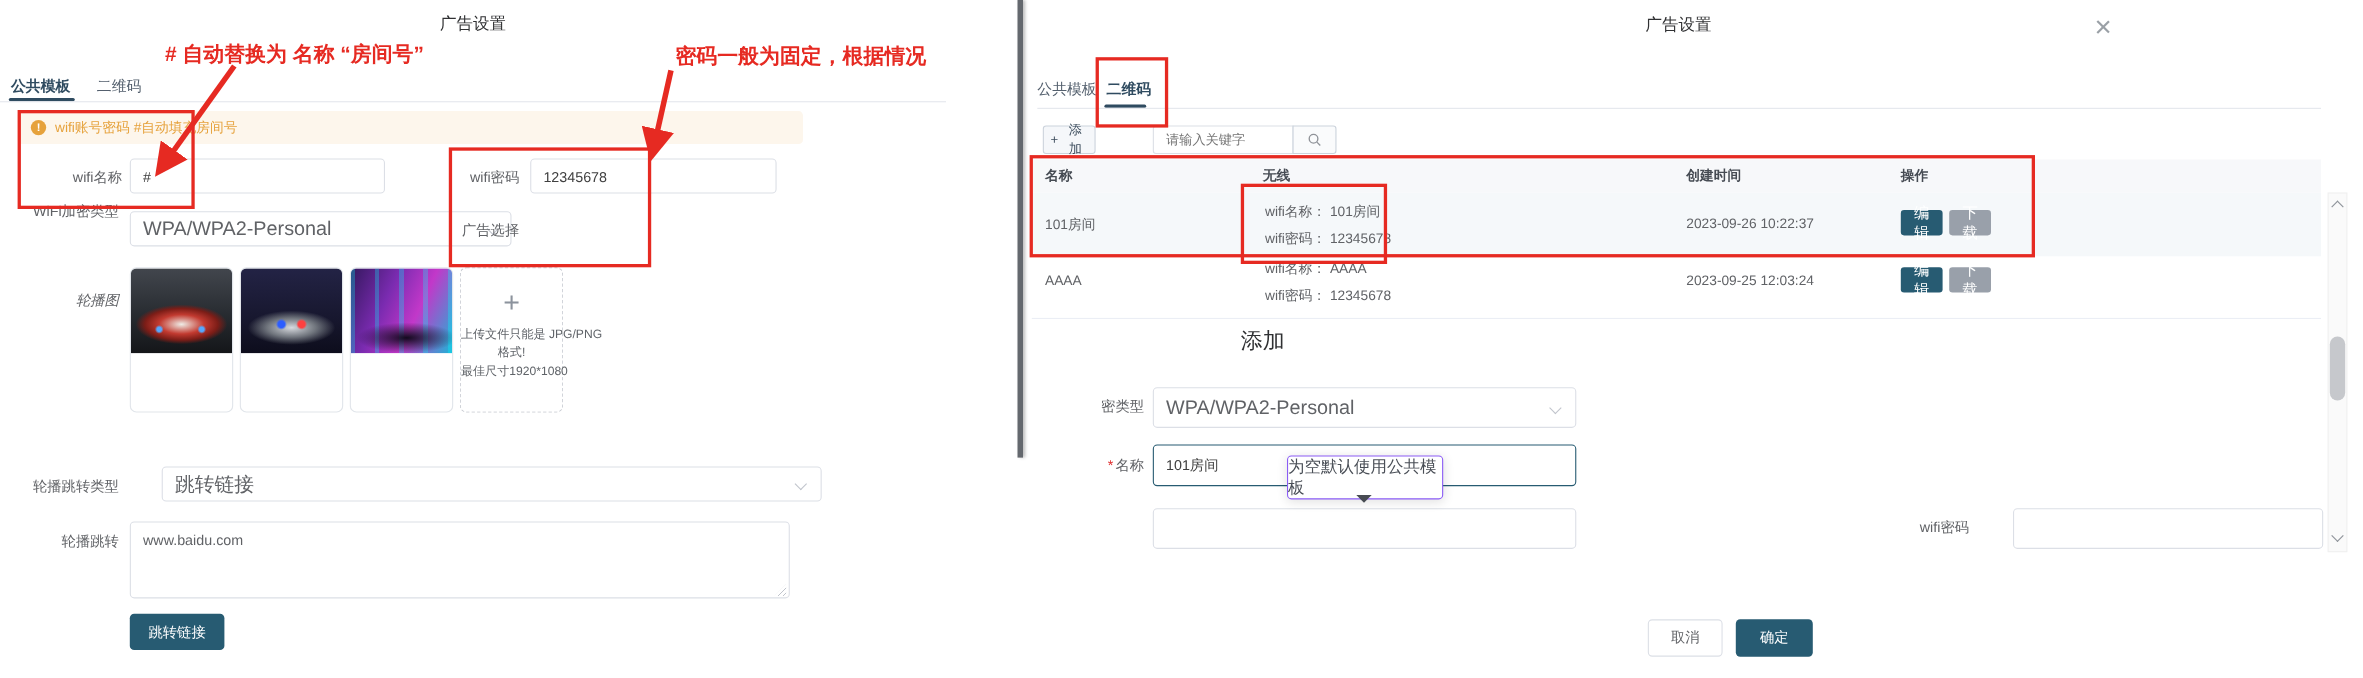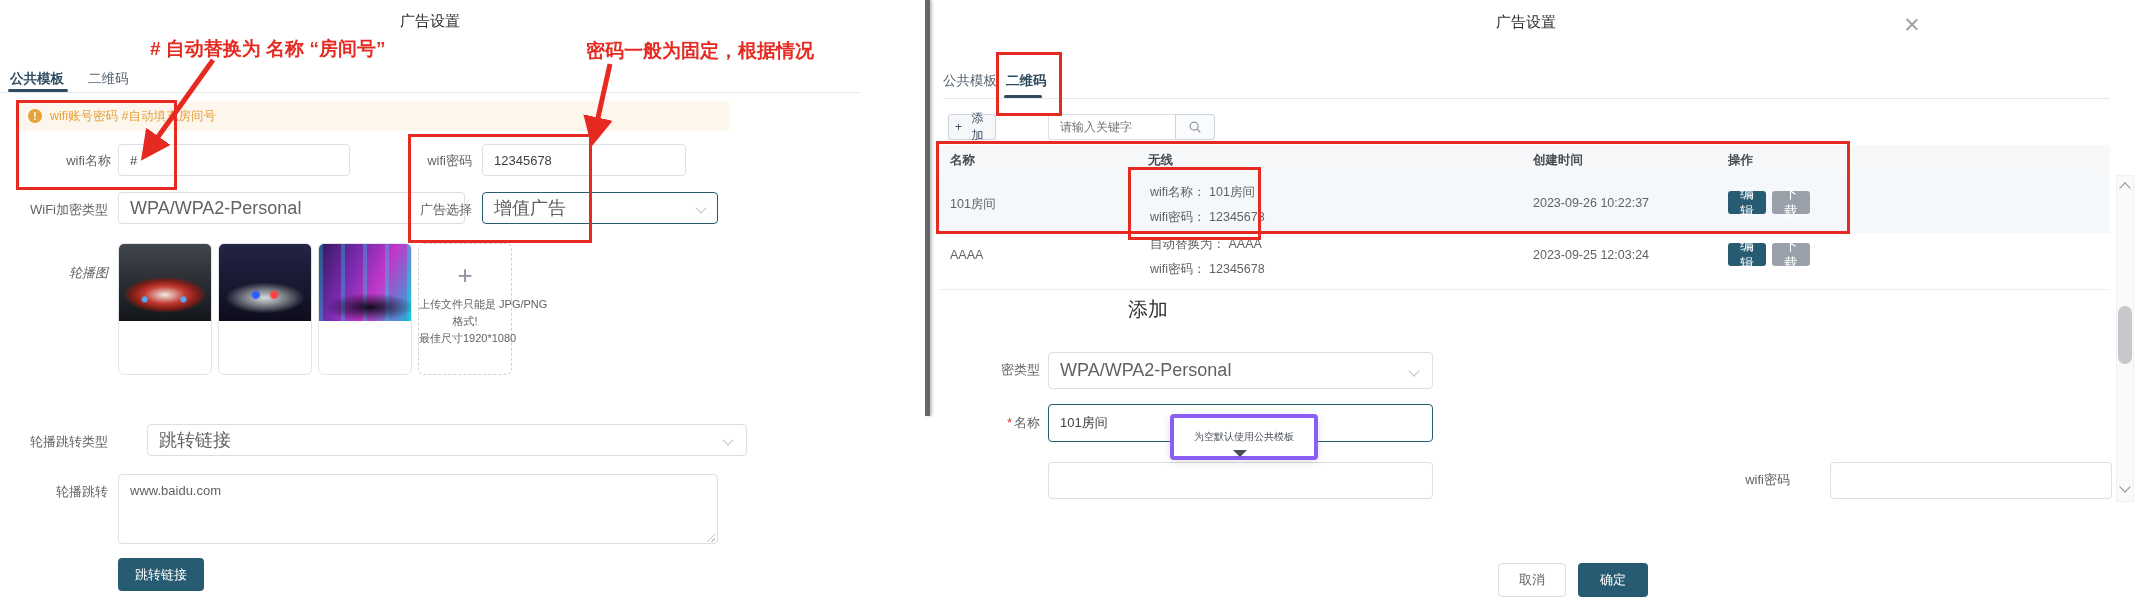--- a/index.html
+++ b/index.html
@@ -35,22 +35,22 @@
   .btn-mini{border:none;border-radius:3px;color:#fff;font-size:14px;font-family:inherit;cursor:pointer;
             display:flex;align-items:center;justify-content:center;}
   .redbox{border:3px solid #e62a22;pointer-events:none;z-index:40;}
   .note{font-size:19px;font-weight:bold;color:#e62a22;white-space:nowrap;z-index:45;}
   .divider{background:#64686e;box-shadow:2px 0 3px rgba(0,0,0,.25);}
   .thead{background:#f7f8fa;}
   .th{font-size:12.5px;font-weight:bold;color:#464b53;white-space:nowrap;}
   .td{font-size:12.5px;color:#606266;white-space:nowrap;}
   .rowband{background:#f5f8fa;}
   .rowline{height:1px;background:#ebeef5;}
-  .tooltip{background:#fff;border:4px solid #8b5cf6;border-radius:4px;
-           box-shadow:0 2px 10px rgba(0,0,0,.12);font-size:10px;color:#4a4f57;
+  .tooltip{background:#fff;border:1px solid #8b5cf6;border-radius:4px;
+           box-shadow:0 2px 10px rgba(0,0,0,.12);font-size:15px;color:#4a4f57;
            display:flex;align-items:center;justify-content:center;z-index:30;}
   .tip-arrow{width:0;height:0;border:7px solid transparent;border-top-color:#474b52;z-index:31;}
   .close-x{width:14px;height:14px;cursor:pointer;}
   .close-x:before,.close-x:after{content:"";position:absolute;left:6px;top:0;width:1.5px;height:15px;
            background:#9aa0a6;}
   .close-x:before{transform:rotate(45deg);}
   .close-x:after{transform:rotate(-45deg);}
   .sb-track{background:#fafafa;border:1px solid #f0f0f0;box-sizing:border-box;}
   .sb-thumb{background:#c6c8cc;border-radius:7px;cursor:pointer;}
   .sb-chev{width:7px;height:7px;border-right:1.6px solid #8d9299;border-bottom:1.6px solid #8d9299;}
@@ -76,32 +76,28 @@
   <div class="abs tabborder" style="left:0;top:92px;width:860px;"></div>
 
   <div class="abs banner" style="left:16px;top:101px;width:702px;height:30px;padding-left:12px;">
     <span class="warn-ic">!</span>
     <span class="banner-text">wifi账号密码 #自动填充房间号</span>
   </div>
 
   <div class="abs lbl" style="left:3px;top:152px;width:108px;">wifi名称</div>
   <input class="abs inp" style="left: 118px; top: 144px; width: 232px; height: 32px;" value="#">
   <div class="abs lbl" style="left:396px;top:152px;width:76px;">wifi密码</div>
-  <input class="abs inp" style="left: 482px; top: 144px; width: 204px; height: 32px;" value="12345678">
-
-  <div class="abs lbl" style="left:0;top:201px;width:108px;">WiFi加密类型</div>
+  <input class="abs inp" style="left: 482px; top: 144px; width: 224px; height: 32px;" value="12345678">
+
+  <div class="abs lbl" style="left:0;top:183px;width:108px;">WiFi加密类型</div>
   <div class="abs sel" style="left:118px;top:192px;width:347px;height:32px;">
     <span>WPA/WPA2-Personal</span>
     <span class="chev abs" style="right:12px;top:11px;"></span>
   </div>
   <div class="abs lbl" style="left:396px;top:201px;width:76px;">广告选择</div>
-  <div class="abs sel focus" style="left:482px;top:192px;width:236px;height:32px;">
-    <span>增值广告</span>
-    <span class="chev abs" style="right:12px;top:11px;"></span>
-  </div>
 
   <div class="abs lbl" style="left:0;top:264px;width:108px;font-style:italic;">轮播图</div>
   <div class="abs card" style="left:118px;top:243px;width:94px;height:132px;">
     <div class="photo" style="background:
         radial-gradient(circle at 28% 72%, #56a8ff 0 2px, transparent 4px),
         radial-gradient(circle at 70% 72%, #56a8ff 0 2px, transparent 4px),
         radial-gradient(ellipse 58% 30% at 50% 66%, #efece6 0%, #c23a30 38%, #7c1d17 62%, transparent 78%),
         linear-gradient(180deg,#42464d 0%,#25292e 60%,#141619 100%);"></div>
   </div>
   <div class="abs card" style="left:218px;top:243px;width:94px;height:132px;">
@@ -130,21 +126,21 @@
     <span class="chev abs" style="right:14px;top:11px;"></span>
   </div>
 
   <div class="abs lbl" style="left:0;top:483px;width:108px;">轮播跳转</div>
   <textarea class="abs textarea" style="left: 118px; top: 474px; width: 600px; height: 70px;">www.baidu.com</textarea>
   <div class="abs resize-grip" style="left:704px;top:531px;"></div>
 
   <button class="abs btn-primary" style="left:118px;top:558px;width:86px;height:33px;">跳转链接</button>
 
   <div class="abs note" style="left:150px;top:36px;"># 自动替换为 名称 “房间号”</div>
-  <div class="abs note" style="left:586px;top:38px;">密码一般为固定，根据情况</div>
+  <div class="abs note" style="left:614px;top:38px;">密码一般为固定，根据情况</div>
 
   <div class="abs redbox" style="left:16px;top:100px;width:155px;height:84px;"></div>
   <div class="abs redbox" style="left:408px;top:134px;width:178px;height:103px;"></div>
 
   <svg class="abs" width="2148" height="616" style="left:0;top:0;pointer-events:none;z-index:50;">
     <defs>
       <marker id="ah" markerWidth="6" markerHeight="6" refX="4.6" refY="3" orient="auto">
         <path d="M0,0 L6,3 L0,6 Z" fill="#e62a22"></path>
       </marker>
     </defs>
@@ -183,21 +179,21 @@
 
   <div class="abs rowband" style="left:938px;top:175px;width:1172px;height:58px;"></div>
   <div class="abs td" style="left:950px;top:196px;">101房间</div>
   <div class="abs td" style="left:1150px;top:184px;">wifi名称： 101房间</div>
   <div class="abs td" style="left:1150px;top:209px;">wifi密码： 12345678</div>
   <div class="abs td" style="left:1533px;top:196px;">2023-09-26 10:22:37</div>
   <button class="abs btn-mini" style="left:1728px;top:191px;width:38px;height:23px;background:#275b72;">编辑</button>
   <button class="abs btn-mini" style="left:1772px;top:191px;width:38px;height:23px;background:#99a0aa;">下载</button>
 
   <div class="abs td" style="left:950px;top:248px;">AAAA</div>
-  <div class="abs td" style="left:1150px;top:236px;">自动替换为： AAAA</div>
+  <div class="abs td" style="left:1150px;top:236px;">wifi名称： AAAA</div>
   <div class="abs td" style="left:1150px;top:261px;">wifi密码： 12345678</div>
   <div class="abs td" style="left:1533px;top:248px;">2023-09-25 12:03:24</div>
   <button class="abs btn-mini" style="left:1728px;top:243px;width:38px;height:23px;background:#275b72;">编辑</button>
   <button class="abs btn-mini" style="left:1772px;top:243px;width:38px;height:23px;background:#99a0aa;">下载</button>
   <div class="abs rowline" style="left:938px;top:289px;width:1172px;"></div>
 
   <div class="abs redbox" style="left:936px;top:141px;width:908px;height:87px;"></div>
   <div class="abs redbox" style="left:1128px;top:167px;width:127px;height:67px;"></div>
 
   <div class="abs" style="left:1128px;top:296px;font-size:20px;color:#303133;">添加</div>

